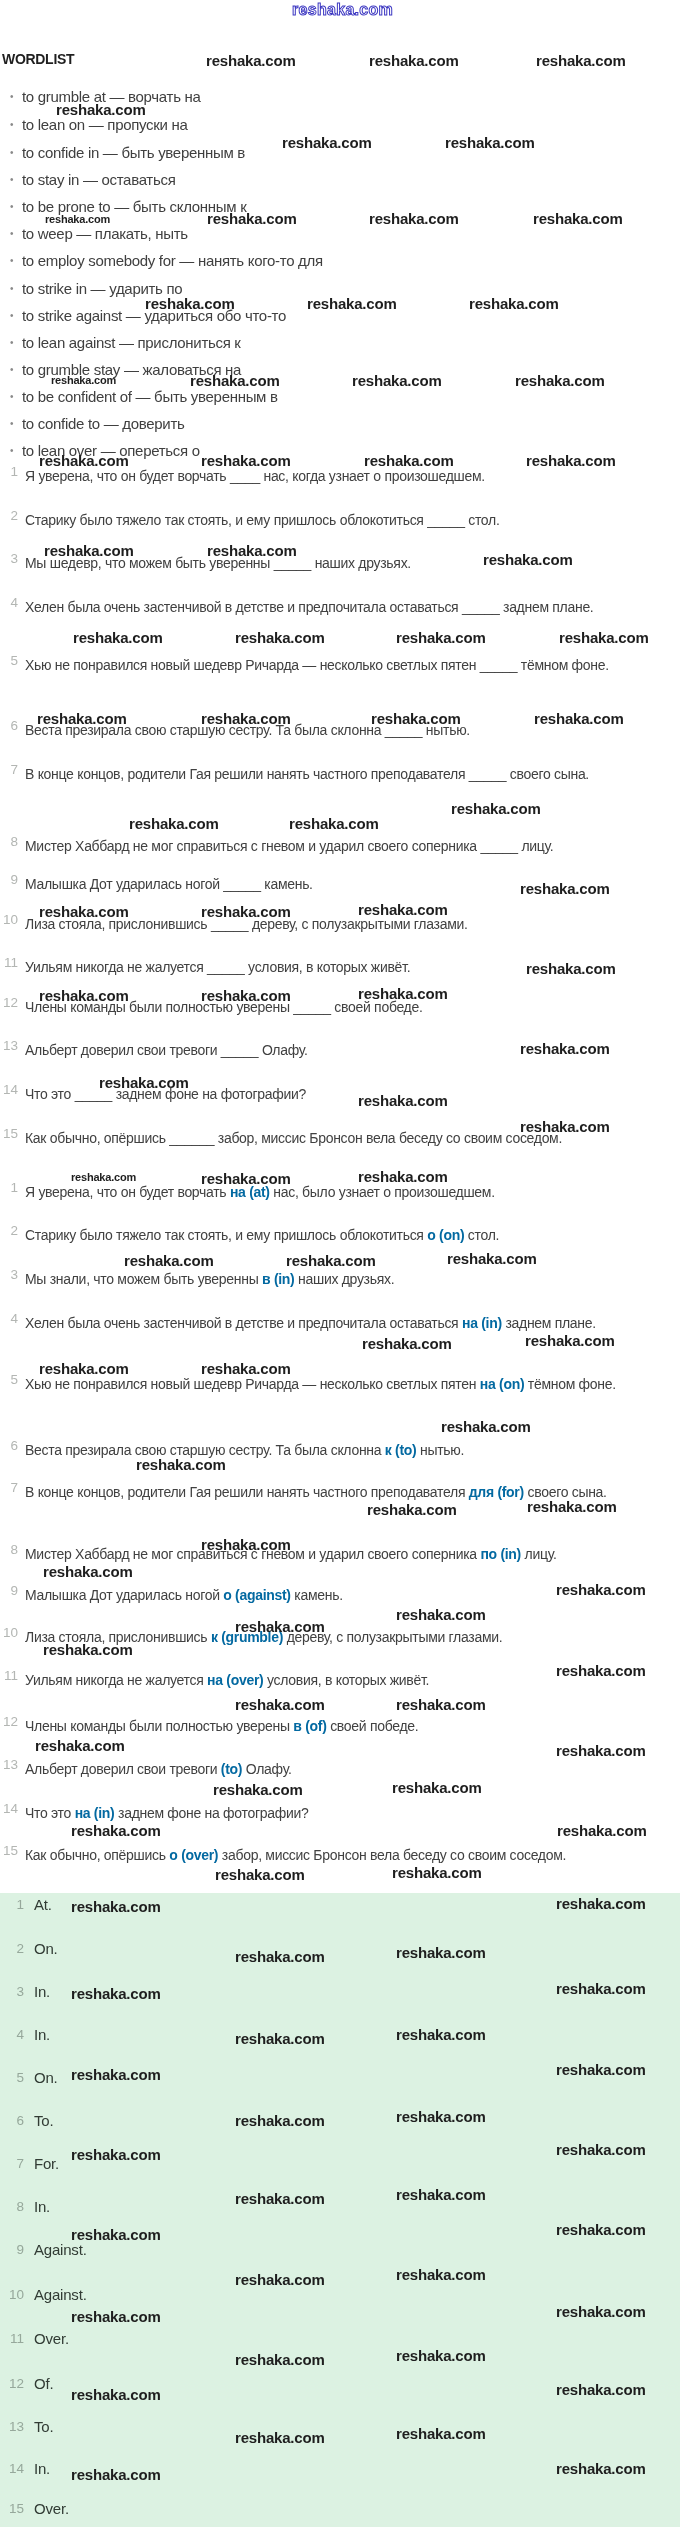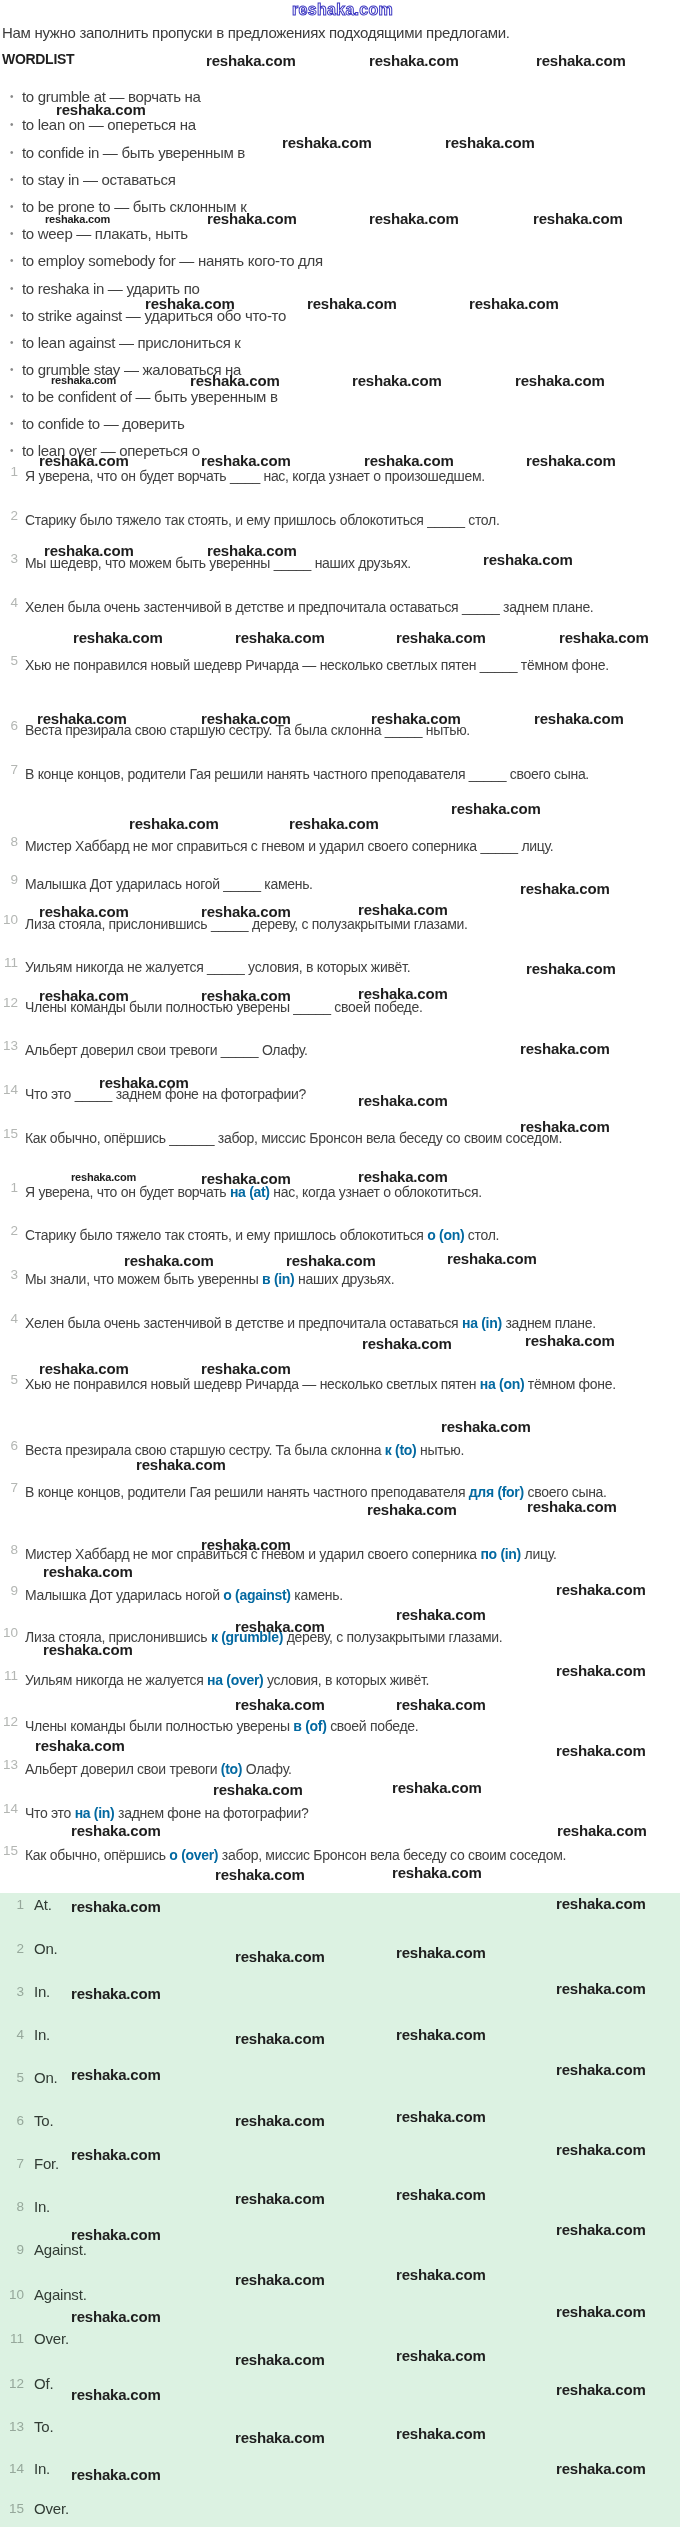--- a/index.html
+++ b/index.html
@@ -50,30 +50,29 @@
   }
 </style>
 </head>
 <body>
 
 <div class="page">
 
   <div class="green-panel" style="background: rgb(220, 242, 226);"></div>
 
   <div class="wm-outline">reshaka.com</div>
-  <div class="intro">Нам нужно заполнить пропуски в предложениях подходящими предлогами.</div>
   <div class="wl-title">WORDLIST</div>
 
   <div class="row w-row" style="top:87px">
       <span class="bullet">•</span>
       <span class="w-txt">to grumble at — ворчать на</span>
     </div>
   <div class="row w-row" style="top:115px">
       <span class="bullet">•</span>
-      <span class="w-txt">to lean on — опереться на</span>
+      <span class="w-txt">to lean on — пропуски на</span>
     </div>
   <div class="row w-row" style="top:143px">
       <span class="bullet">•</span>
       <span class="w-txt">to confide in — быть уверенным в</span>
     </div>
   <div class="row w-row" style="top:170px">
       <span class="bullet">•</span>
       <span class="w-txt">to stay in — оставаться</span>
     </div>
   <div class="row w-row" style="top:197px">
@@ -83,21 +82,21 @@
   <div class="row w-row" style="top:224px">
       <span class="bullet">•</span>
       <span class="w-txt">to weep — плакать, ныть</span>
     </div>
   <div class="row w-row" style="top:251px">
       <span class="bullet">•</span>
       <span class="w-txt">to employ somebody for — нанять кого-то для</span>
     </div>
   <div class="row w-row" style="top:279px">
       <span class="bullet">•</span>
-      <span class="w-txt">to reshaka in — ударить по</span>
+      <span class="w-txt">to strike in — ударить по</span>
     </div>
   <div class="row w-row" style="top:306px">
       <span class="bullet">•</span>
       <span class="w-txt">to strike against — удариться обо что-то</span>
     </div>
   <div class="row w-row" style="top:333px">
       <span class="bullet">•</span>
       <span class="w-txt">to lean against — прислониться к</span>
     </div>
   <div class="row w-row" style="top:360px">
@@ -173,21 +172,21 @@
       <span class="num">14</span>
       <span class="txt">Что это _____ заднем фоне на фотографии?</span>
     </div>
   <div class="row" style="top:1124px">
       <span class="num">15</span>
       <span class="txt">Как обычно, опёршись ______ забор, миссис Бронсон вела беседу со своим соседом.</span>
     </div>
 
   <div class="row" style="top:1178px">
       <span class="num">1</span>
-      <span class="txt"><span>Я уверена, что он будет ворчать </span><b>на (at)</b><span> нас, когда узнает о облокотиться.</span></span>
+      <span class="txt"><span>Я уверена, что он будет ворчать </span><b>на (at)</b><span> нас, было узнает о произошедшем.</span></span>
     </div>
   <div class="row" style="top:1221px">
       <span class="num">2</span>
       <span class="txt"><span>Старику было тяжело так стоять, и ему пришлось облокотиться </span><b>о (on)</b><span> стол.</span></span>
     </div>
   <div class="row" style="top:1265px">
       <span class="num">3</span>
       <span class="txt"><span>Мы знали, что можем быть уверенны </span><b>в (in)</b><span> наших друзьях.</span></span>
     </div>
   <div class="row" style="top:1309px">

